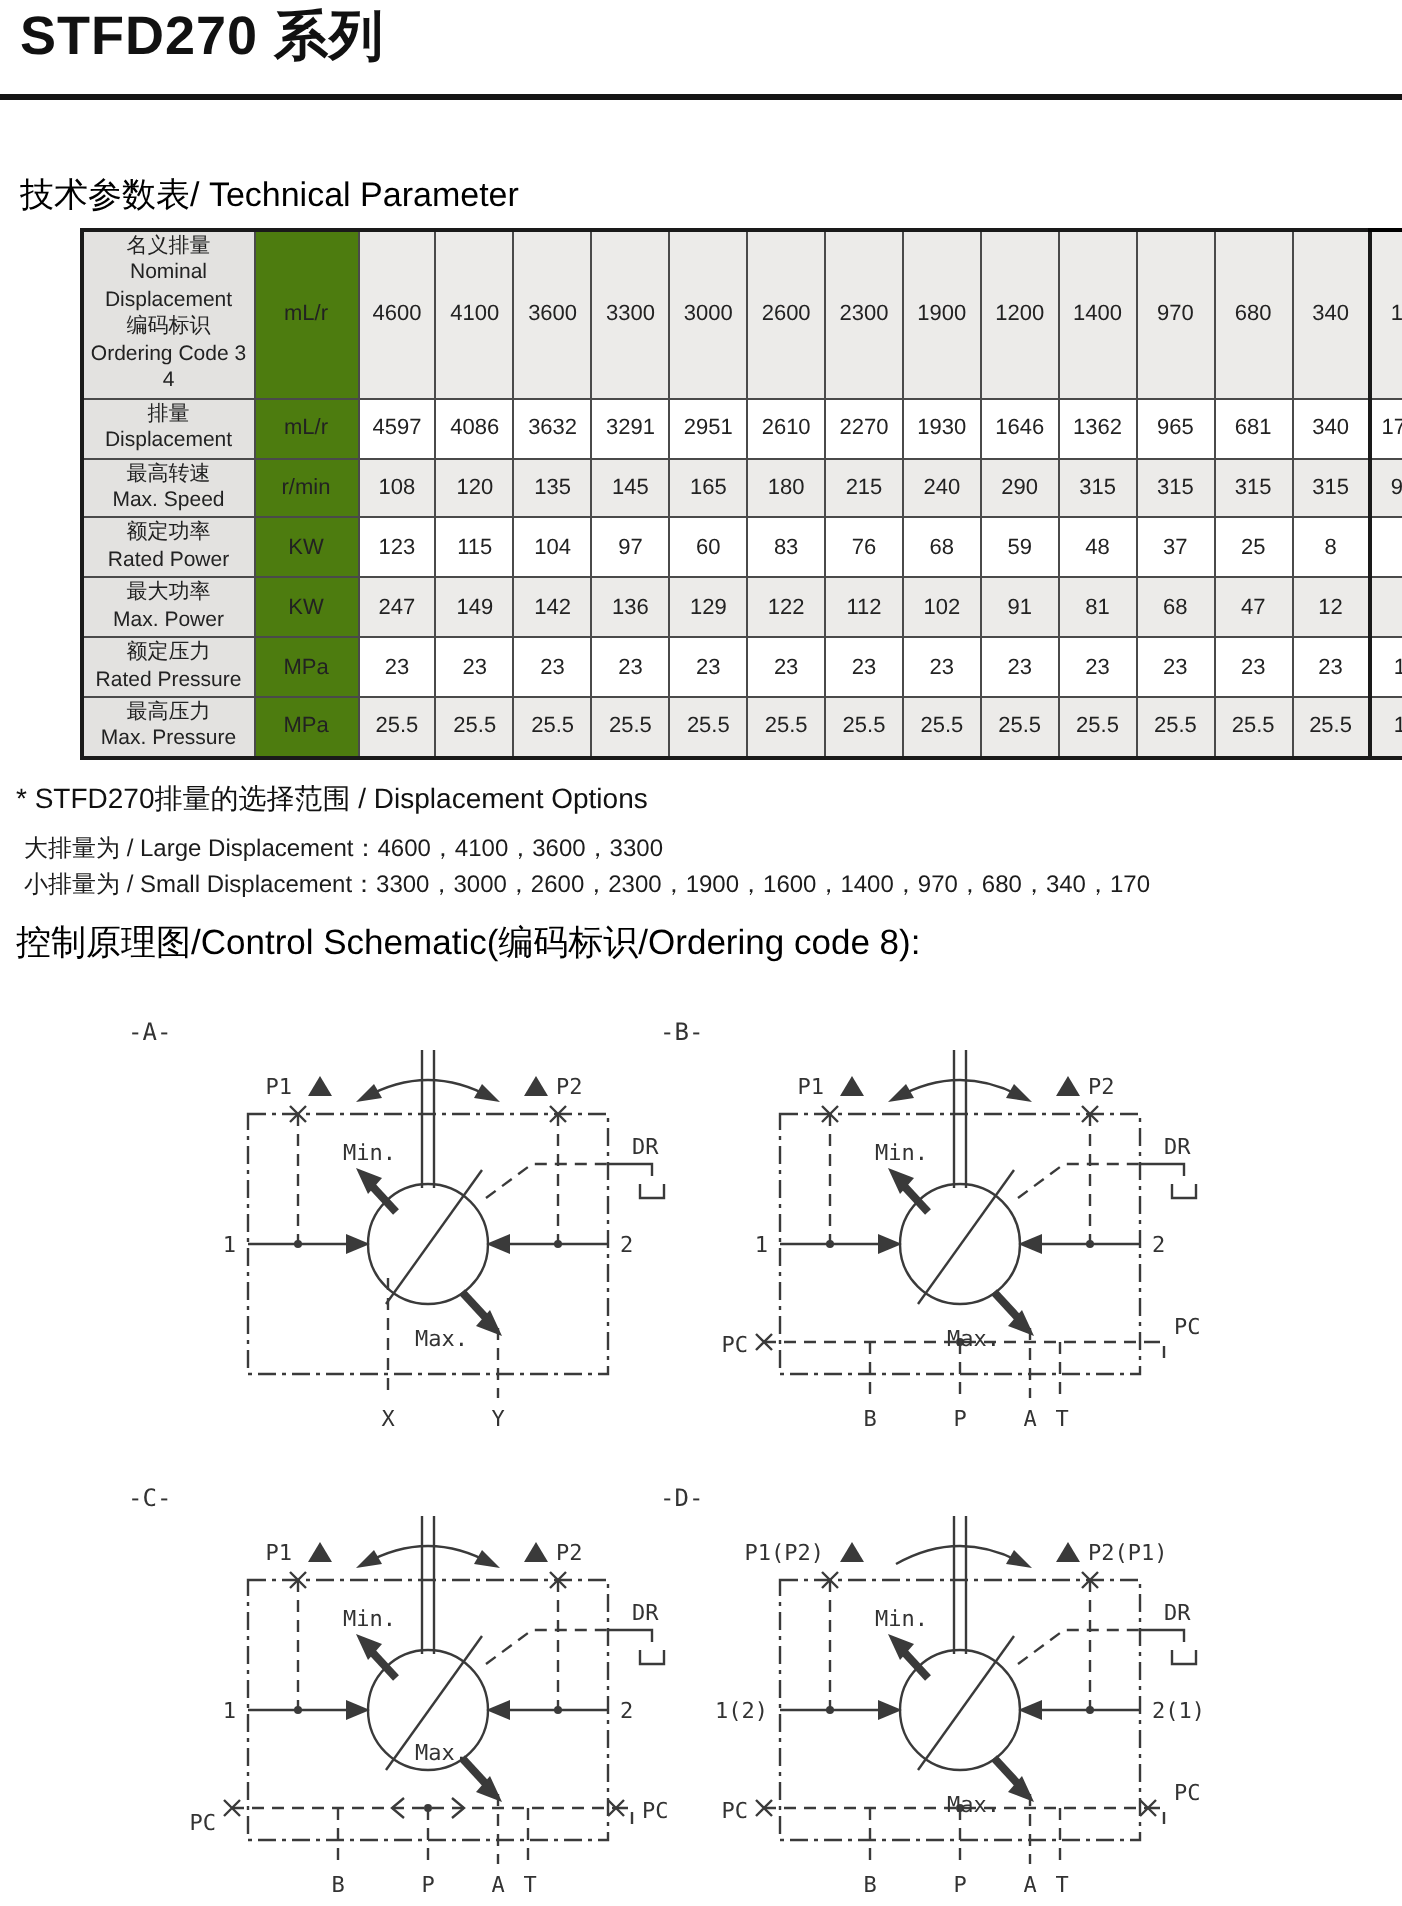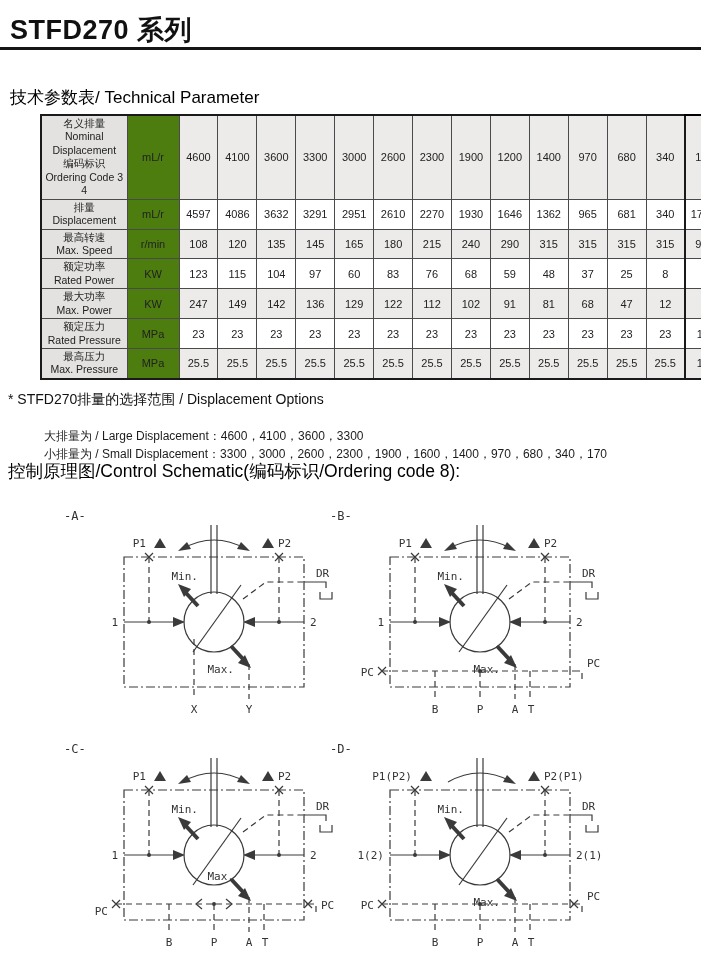--- a/index.html
+++ b/index.html
@@ -1,19 +1,19 @@
 <!DOCTYPE html>
 <html><head>
 <meta charset="utf-8">
 <style>
   html,body{margin:0;padding:0;background:#fff;}
   .page{position:relative;width:701px;height:953px;background:#fff;overflow:hidden;
         font-family:"Liberation Sans",sans-serif;color:#111;}
   .abs{position:absolute;}
-  .title{left:10px;top:12px;font-size:27px;font-weight:bold;letter-spacing:.5px;}
+  .title{left:10px;top:0;font-size:27px;font-weight:bold;letter-spacing:.5px;}
   .rule{left:0;top:47px;width:701px;height:3px;background:#151515;}
   .section{font-size:17px;font-weight:500;color:#000;}
   .sec1{left:10px;top:86px;}
   .sec2{left:8px;top:459px;font-size:17.5px;}
 
   
   .tblwrap{left:8px;top:114px;padding-left:32px;}
   table.params{border-collapse:collapse;width:685px;table-layout:fixed;
                border:2px solid #1a1a1a;font-size:11px;}
   table.params col.c-lbl{width:86px;} table.params col.c-unit{width:52px;}
@@ -24,22 +24,22 @@
   table.params td{background:#fff;}
   table.params tr:nth-child(odd) td{background:#ecebe9;}
   table.params tr{height:28px;}
   table.params tr:first-child{height:66px;}
   table.params td.hl{border-left:2px solid #1a1a1a;border-right:2px solid #1a1a1a;}
   table.params tr:first-child td.hl{border-top:2px solid #000000;}
   table.params tr:last-child td.hl{border-bottom:2px solid #1a1a1a;}
 
   
   .notes{left:8px;top:389px;line-height:1.55;}
-  .notes .n-title{font-size:14px;margin-bottom:16px;}
-  .notes .n-line{font-size:12px;margin-left:36px;color:#1c1c1c;}
+  .notes .n-title{font-size:14px;margin-bottom:4px;}
+  .notes .n-line{font-size:12px;margin-left:4px;color:#1c1c1c;}
 
   
   .cell{position:absolute;width:300px;height:230px;}
   .cell-a{left:56px;top:503px;} .cell-b{left:322px;top:503px;}
   .cell-c{left:56px;top:736px;} .cell-d{left:322px;top:736px;}
   .vtag{position:absolute;left:8px;top:6px;font-family:"DejaVu Sans Mono",monospace;
         font-size:12px;color:#333;}
   .cell svg{position:absolute;left:30px;top:16px;}
   .schtext{font-family:"DejaVu Sans Mono",monospace;font-size:11px;fill:#333;}
 </style>

